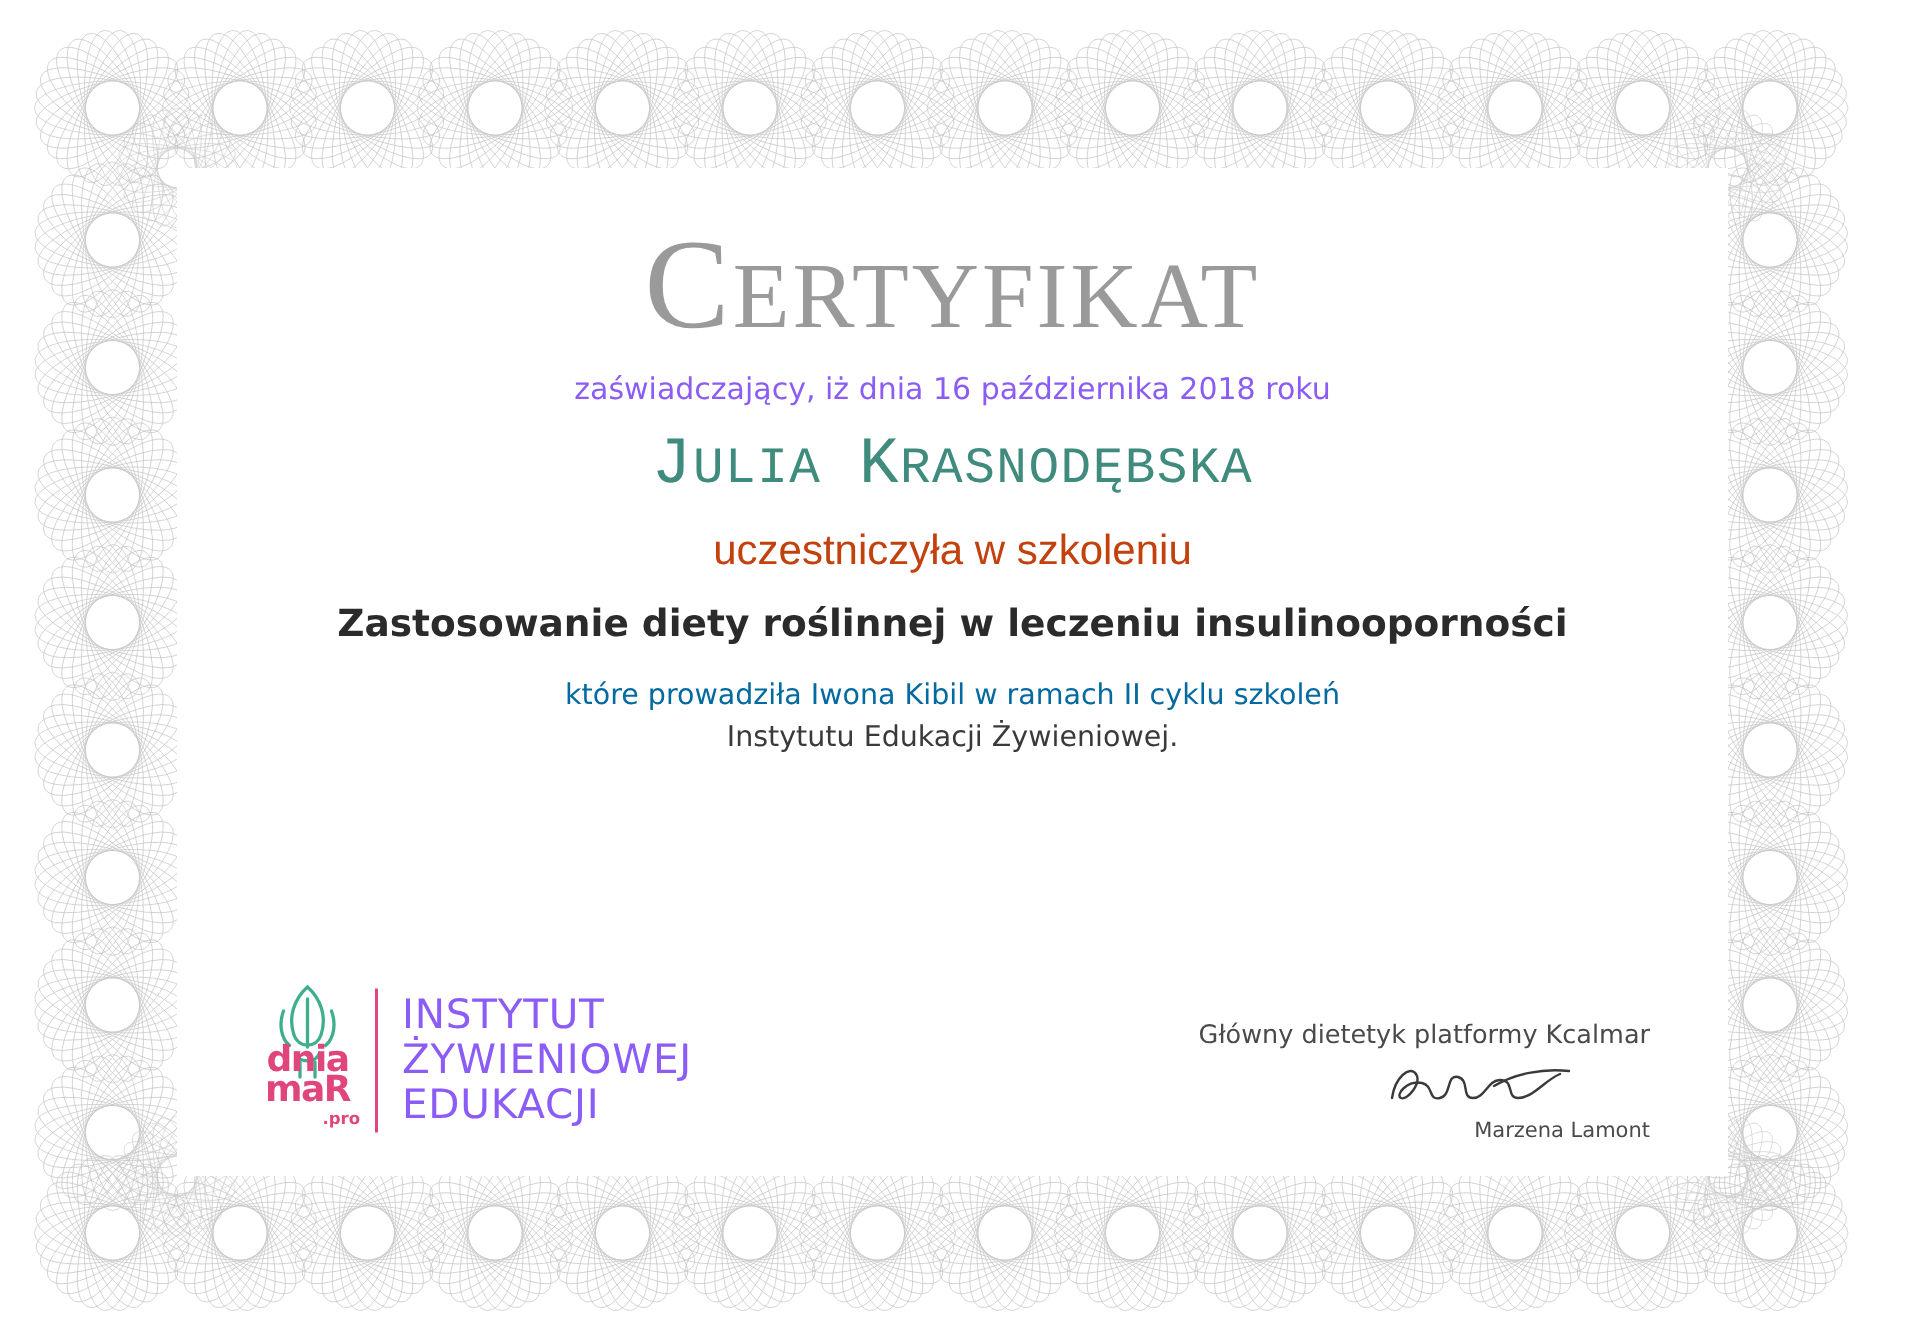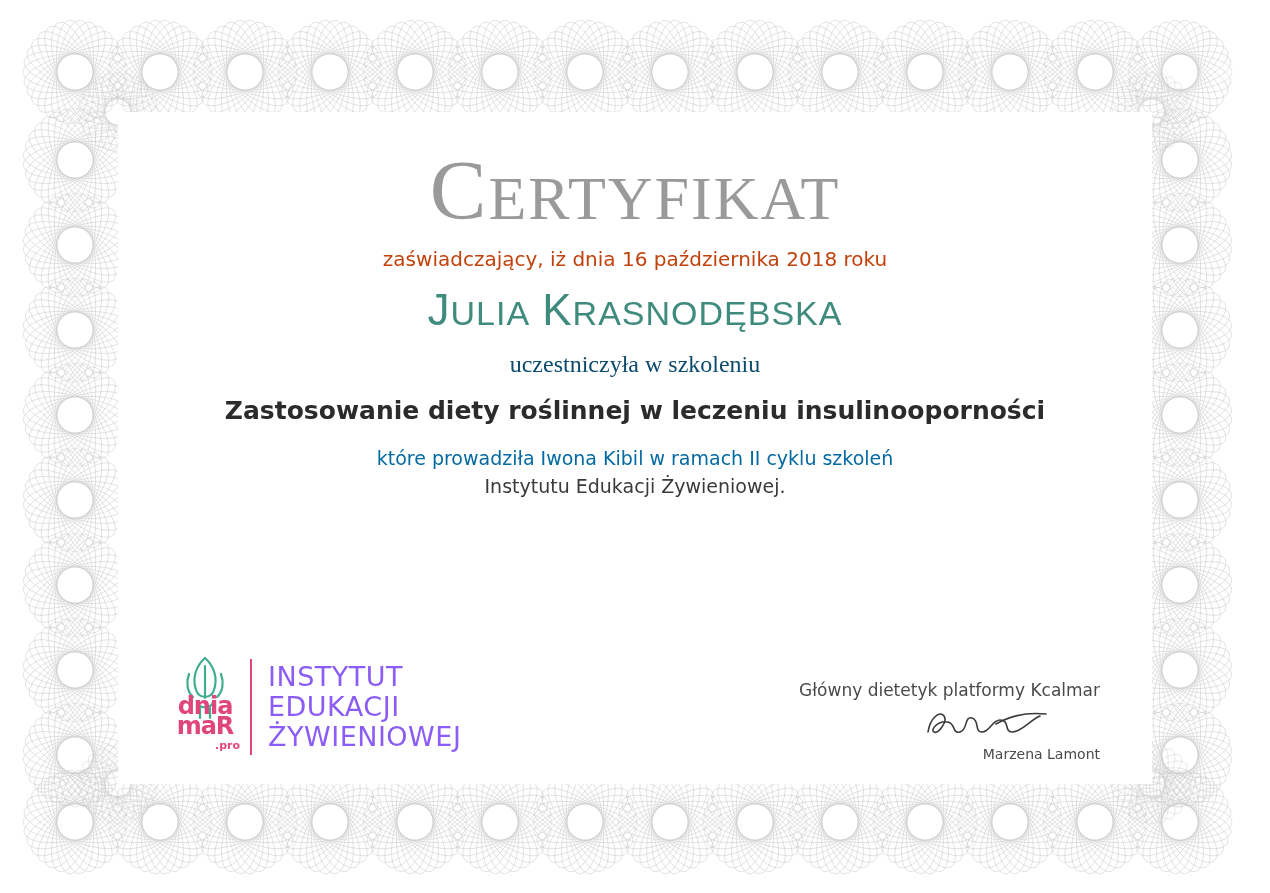--- a/index.html
+++ b/index.html
@@ -60,40 +60,40 @@
     color: #9a9a9a;
     font-weight: 400;
     white-space: nowrap;
   }
   .title .cap { font-size: 85px; }
   .title .small { font-size: 62px; }
 
   .subtitle {
     margin: 14px 0 0 0;
     font-size: 20px;
-    color: #c2410c;
+    color: #8b5cf6;
     font-family: "DejaVu Sans", sans-serif;
   }
 
   .recipient {
     margin: 14px 0 0 0;
-    font-family: Liberation Sans, sans-serif;
+    font-family: Liberation Mono, monospace;
     color: #3f8b7d;
     font-size: 40px;
     letter-spacing: 1px;
     white-space: nowrap;
   }
   .recipient .cap { font-size: 44px; }
   .recipient .small { font-size: 34px; }
 
   .participated {
     margin: 16px 0 0 0;
-    font-size: 24px;
-    color: #0c4a6e;
-    font-family: Liberation Serif, serif;
+    font-size: 28px;
+    color: #c2410c;
+    font-family: Liberation Sans, sans-serif;
   }
 
   .course-title {
     margin: 18px 0 0 0;
     font-size: 25px;
     font-weight: bold;
     color: #2b2b2b;
     font-family: "DejaVu Sans", sans-serif;
   }
 
@@ -313,22 +313,22 @@
         </svg>
         <div class="kcal-text">
           <span>dnia</span><br>
           <span>maR</span>
           <span class="kcal-pro">.pro</span>
         </div>
       </div>
       <div class="divider-v"></div>
       <div class="iez-text">
         <div>INSTYTUT</div>
+        <div>ŻYWIENIOWEJ</div>
         <div>EDUKACJI</div>
-        <div>ŻYWIENIOWEJ</div>
       </div>
     </div>
 
     <div class="sign-block">
       <div class="sign-role">Główny dietetyk platformy Kcalmar</div>
       <div class="sign-mark">
         <svg width="200" height="44" viewBox="0 0 200 44" xmlns="http://www.w3.org/2000/svg">
           <g fill="none" stroke="#3a3a3a" stroke-width="1.6" stroke-linecap="round">
             <path d="M28 30 C30 16, 40 8, 44 14 C48 20, 38 32, 34 30 C30 28, 38 18, 48 20 C56 22, 52 32, 60 30 C68 28, 64 14, 72 16 C80 18, 74 30, 82 30 C90 30, 92 18, 100 18 C110 18, 104 30, 112 30 C122 30, 130 18, 140 14"></path>
             <path d="M96 22 C110 14, 128 10, 146 12"></path>

